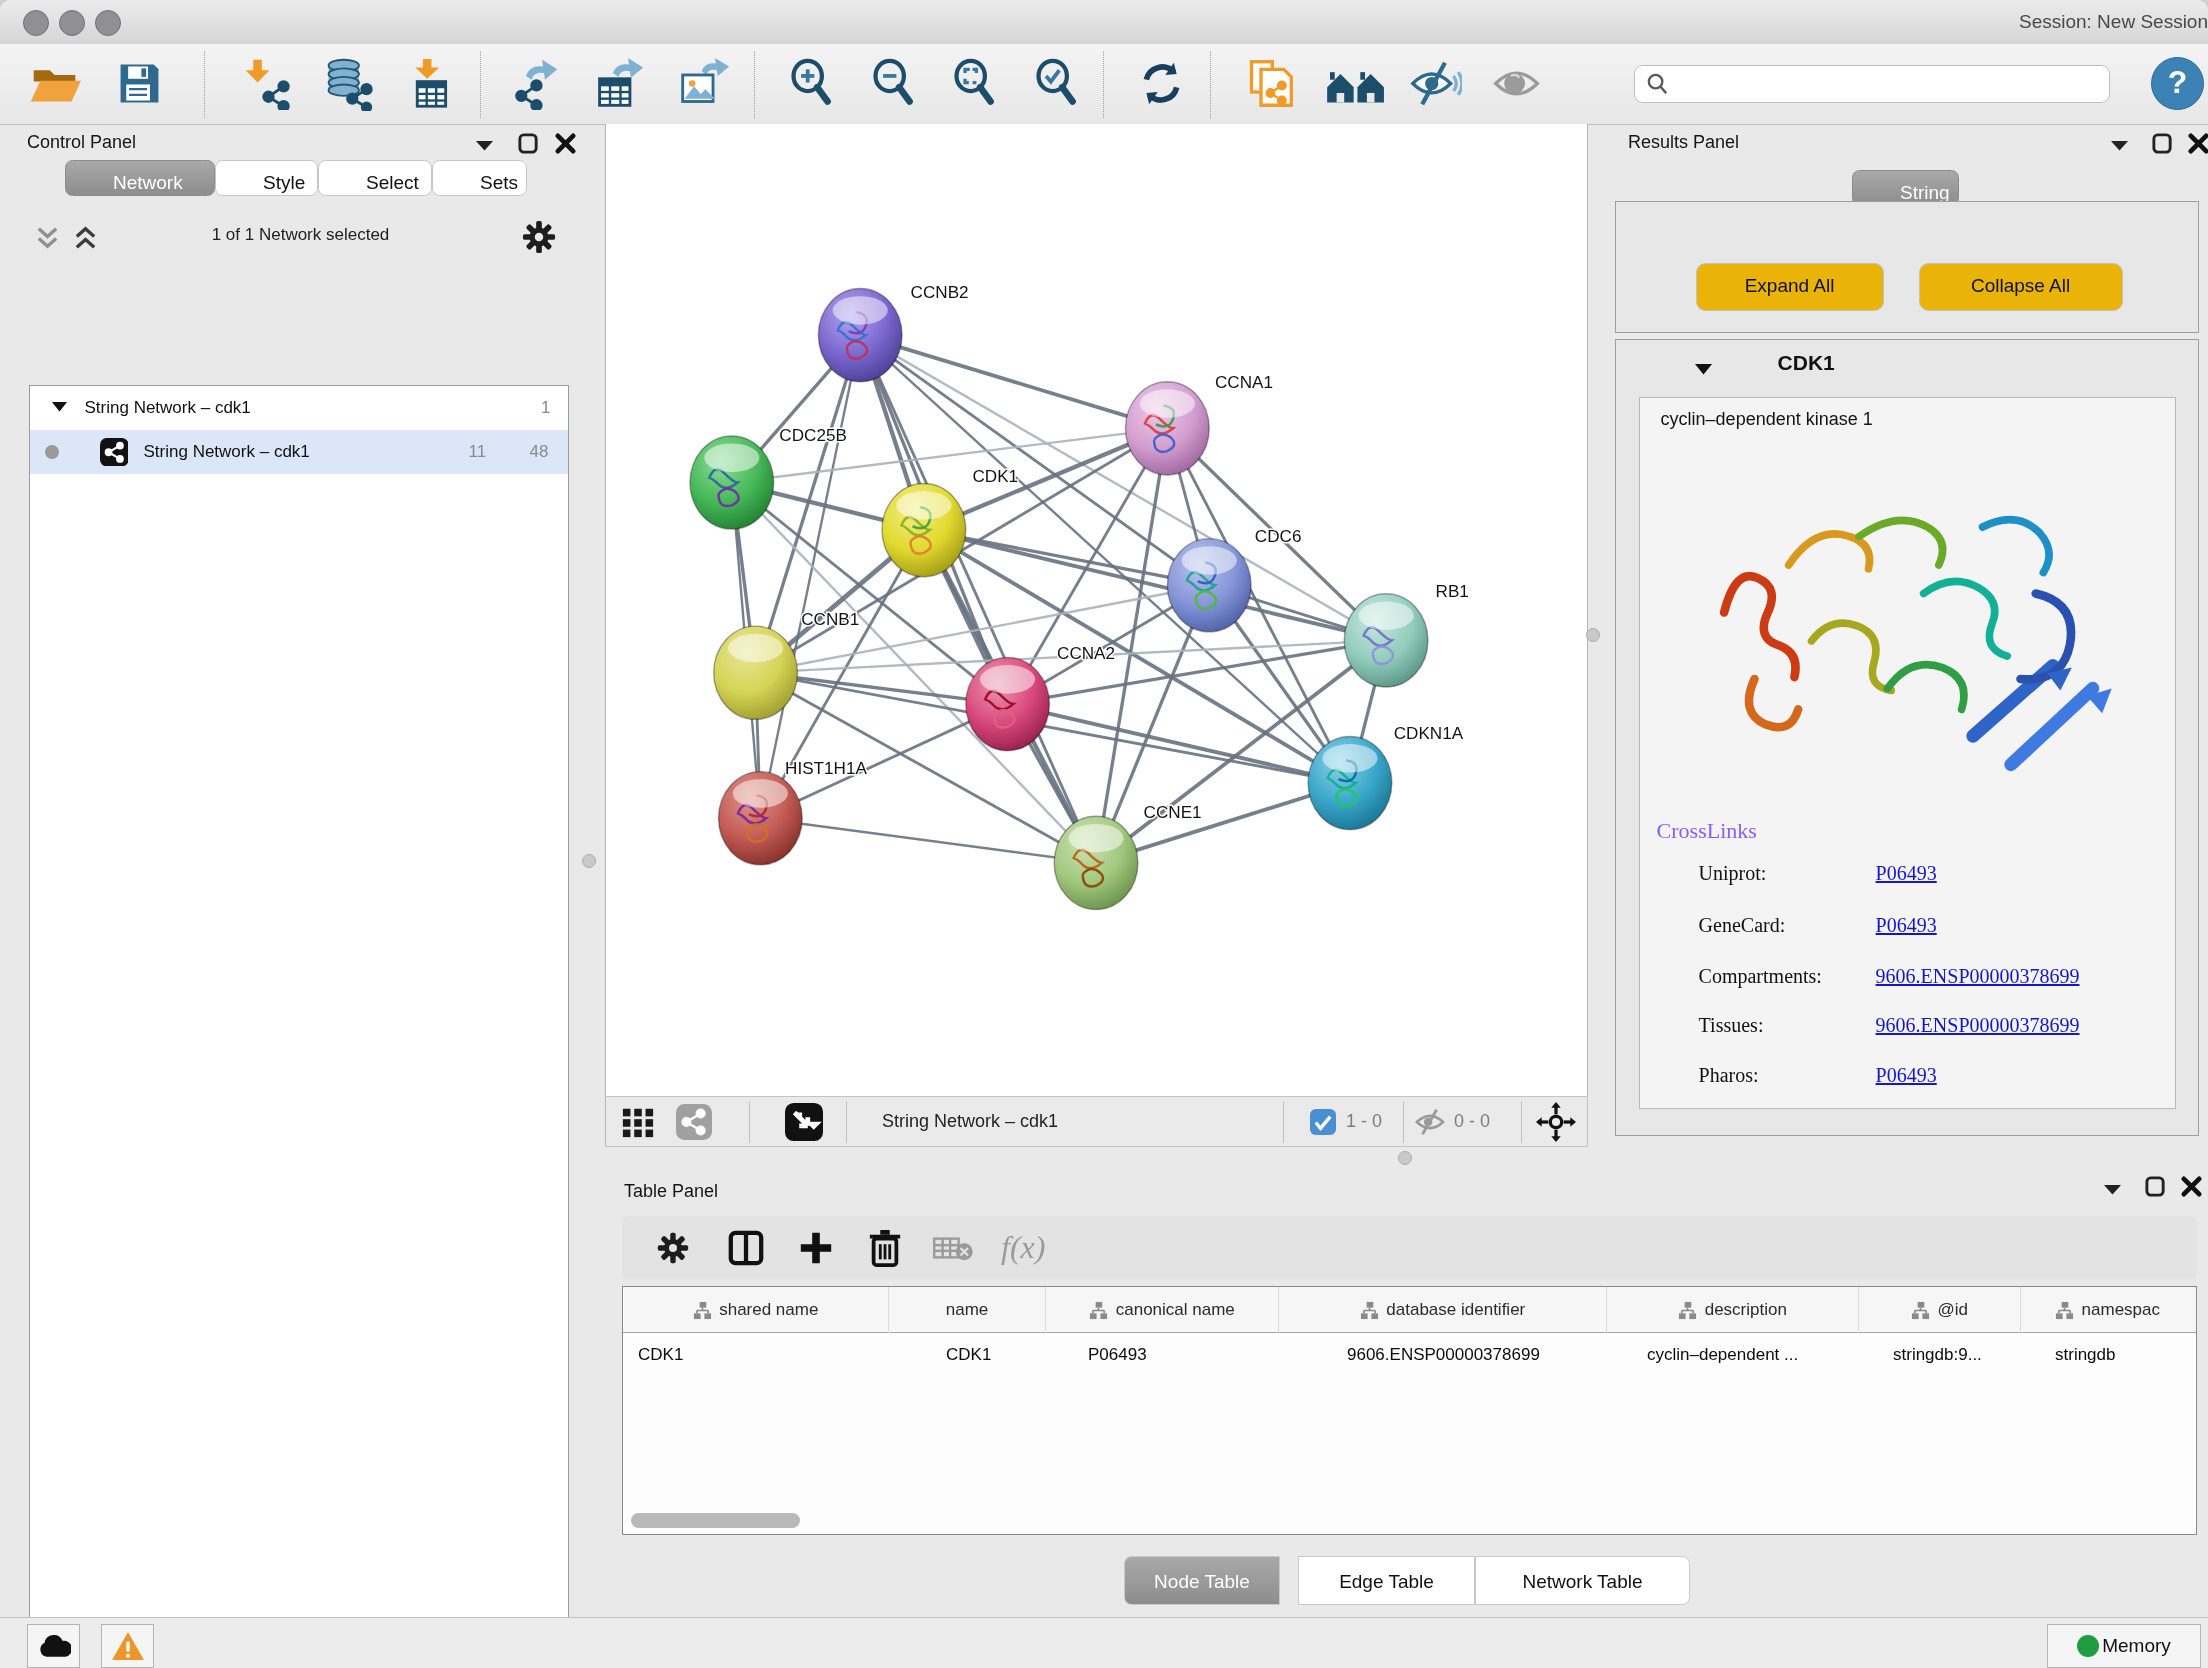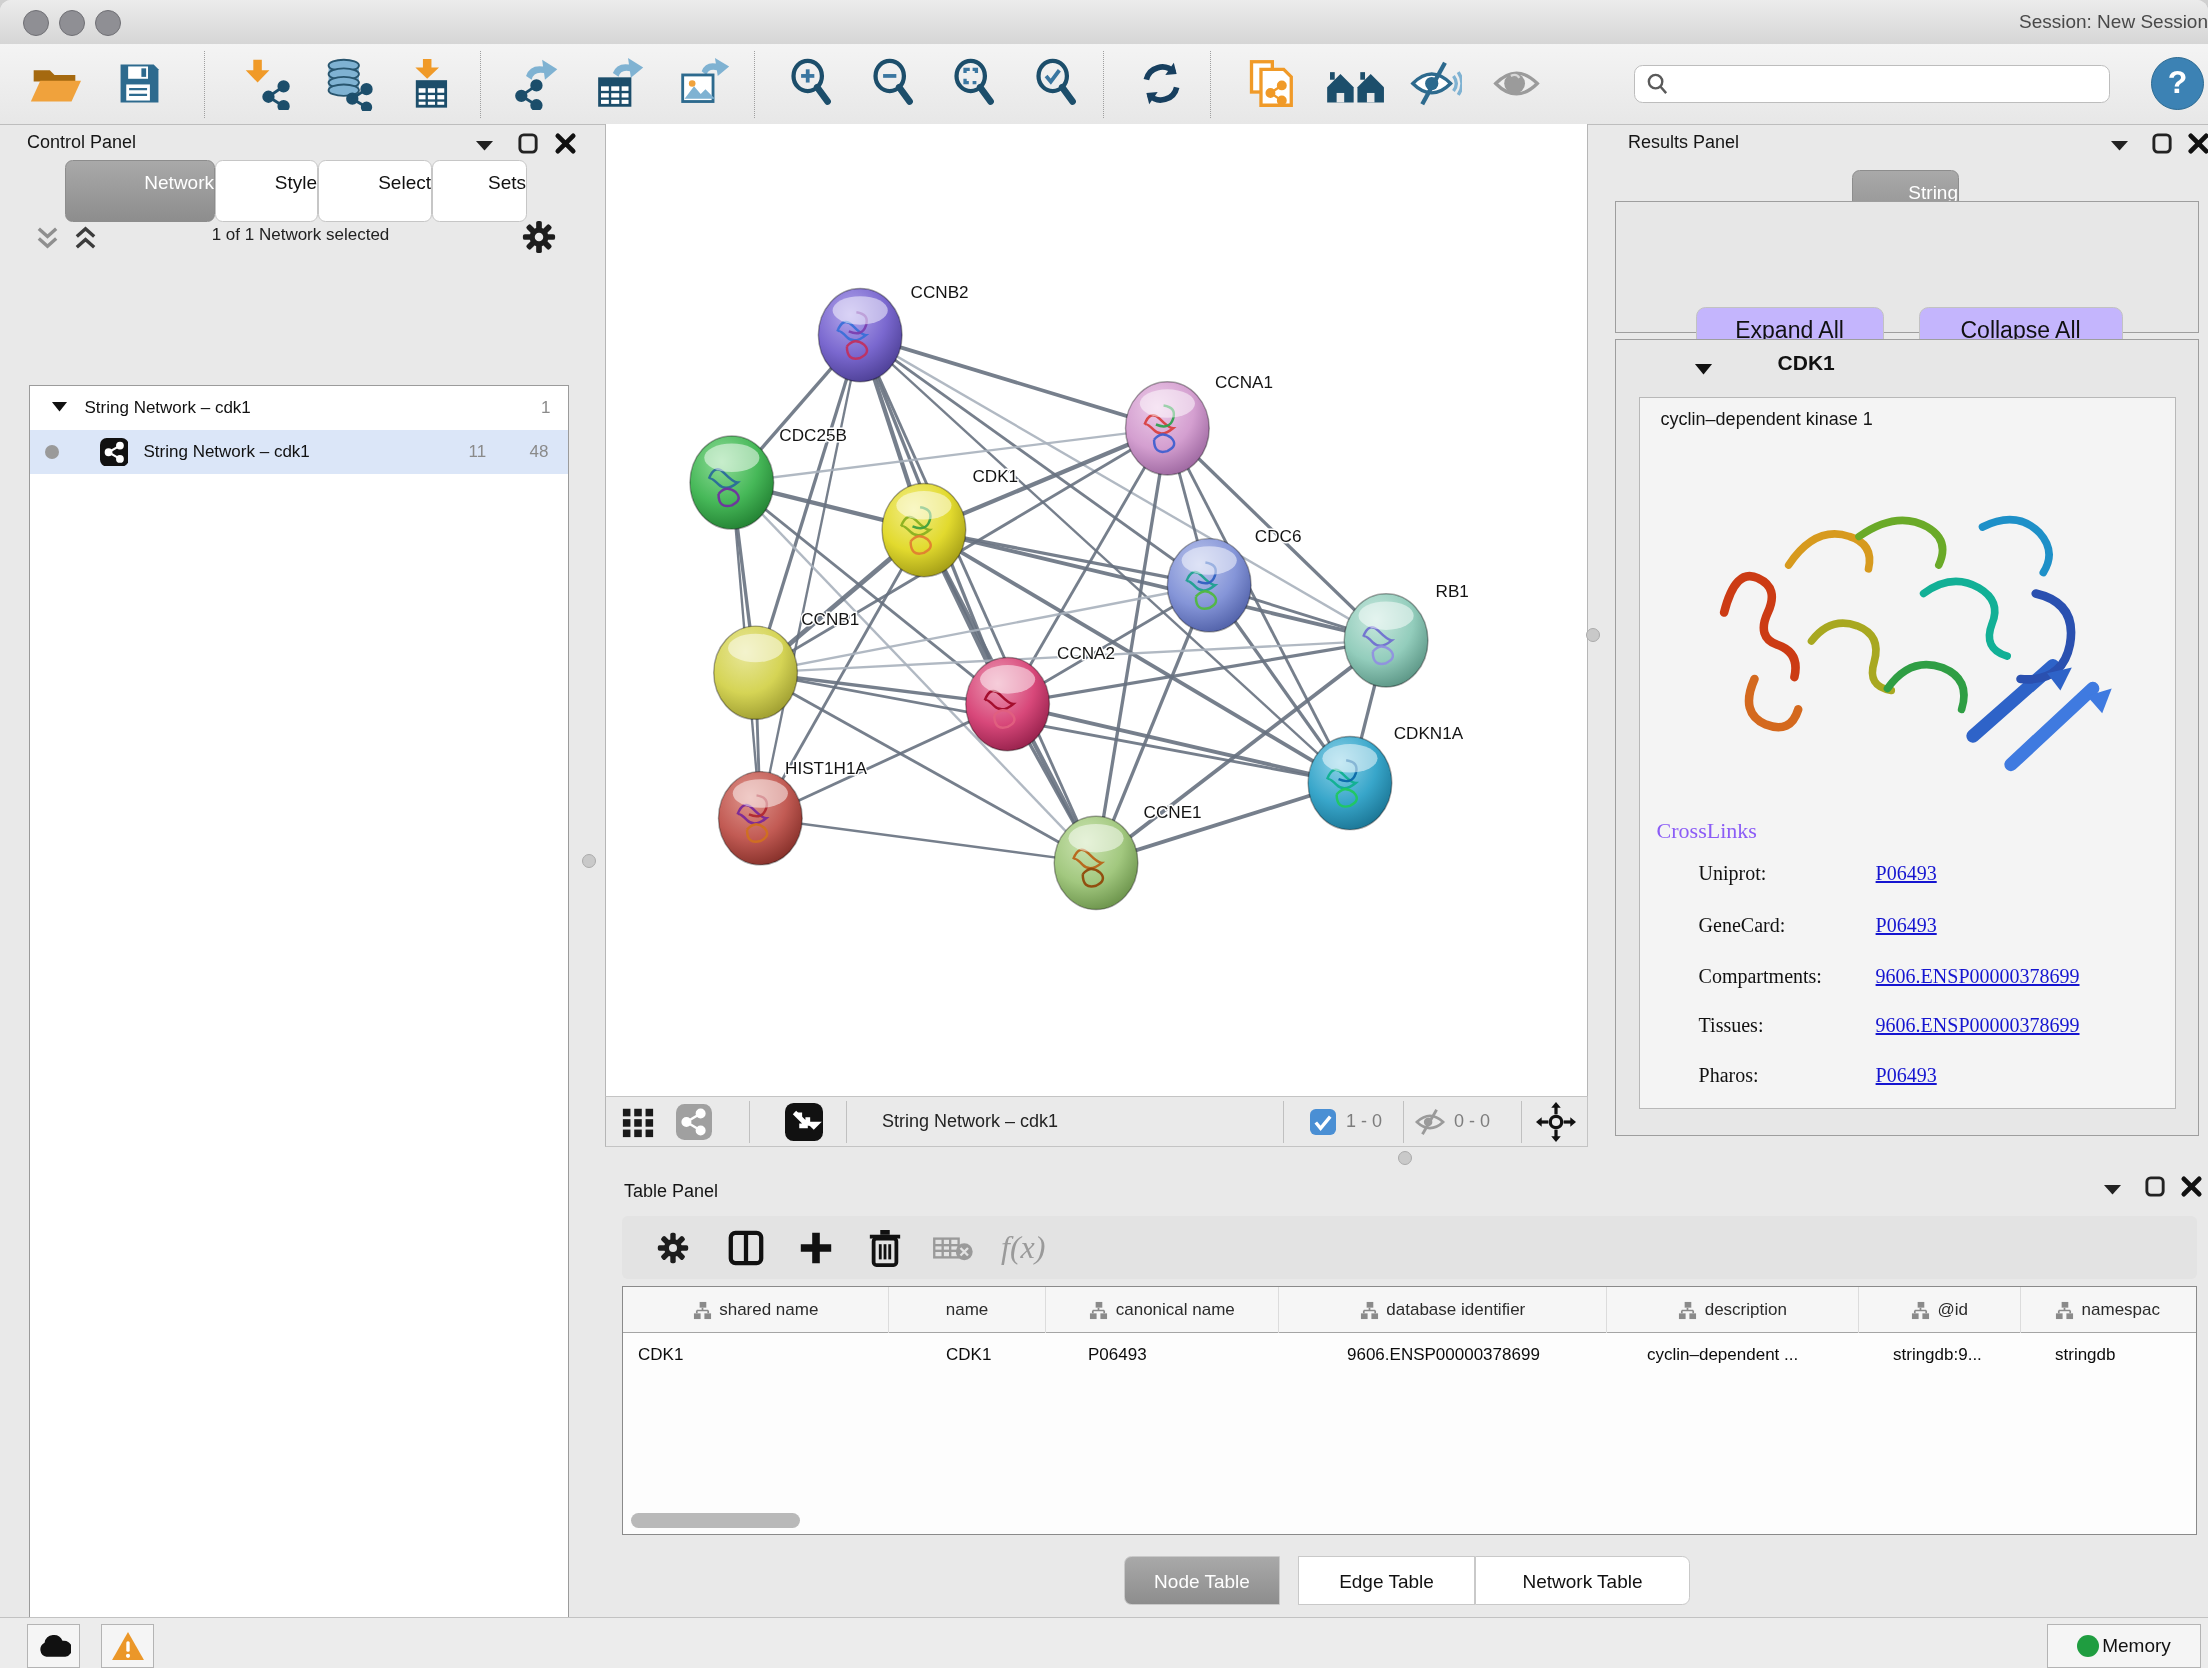--- a/index.html
+++ b/index.html
@@ -19,42 +19,42 @@
     background:linear-gradient(#f4f4f4,#e7e7e7);border-bottom:1px solid #bdbdbd;}
   .tool{position:absolute;top:12.4px;width:55px;height:55px;display:flex;align-items:center;justify-content:center;}
   .tb-sep{position:absolute;top:6.7px;height:67px;width:0;border-left:1.9px dotted #9f9f9f;}
   .searchbox{position:absolute;left:1634px;top:21px;width:476px;height:38px;background:#fff;
      border:1.9px solid #bdbdbd;border-radius:8.6px;display:flex;align-items:center;padding-left:9.5px;box-sizing:border-box;}
   .searchbox input{border:none;outline:none;font-size:17px;flex:1;background:transparent;font-family:"Liberation Sans",sans-serif;}
   .helpbtn{position:absolute;left:2151px;top:13.3px;width:51px;height:51px;border-radius:50%;
      background:#3c82b4;color:#fff;font-size:32px;font-weight:bold;text-align:center;line-height:49px;border:1.9px solid #2c6档a;}
   
   .panel-title{font-size:18px;color:#151515;}
-  .tab{position:absolute;height:62px;line-height:44px;text-align:right;font-size:19px;color:#111;
-       background:#fff;border:1px solid #c6c6c6;border-radius:7.6px;box-sizing:border-box;}
+  .tab{position:absolute;height:36px;line-height:44px;text-align:left;font-size:19px;color:#111;
+       background:#fff;border:1px solid #c6c6c6;border-radius:7.6px;box-sizing:border-box;padding-left:47px;}
   .tab.active{background:linear-gradient(#a9a9a9,#8d8d8d);color:#fff;border-color:#8d8d8d;}
   
   .tree-box{position:absolute;left:28.5px;top:261px;width:540px;height:1324px;background:#fff;border:1.9px solid #9b9b9b;box-sizing:border-box;}
   .tree-row{position:absolute;left:0;width:100%;height:44px;line-height:44px;font-size:17px;color:#111;}
   .tree-row.selected{background:#dbe6f8;}
   .num{color:#8a8a8a;}
   
   .canvas{position:absolute;left:605px;top:124px;width:983px;height:972px;background:#fff;
      border-left:1px solid #b6b6b6;border-right:1px solid #b6b6b6;box-sizing:border-box;}
   .net-status{position:absolute;left:605px;top:1096px;width:983px;height:51px;background:#eaeaea;
      border:1px solid #c4c4c4;border-left:1px solid #b6b6b6;box-sizing:border-box;}
   .ns-item{position:absolute;top:0;height:49px;display:flex;align-items:center;}
   .ns-sep{position:absolute;top:3.8px;height:42px;width:0;border-left:1px solid #c0c0c0;}
   .node-label{font-family:"Liberation Sans",sans-serif;font-size:18px;fill:#131313;
      paint-order:stroke;stroke:#ffffff;stroke-width:3px;}
   .splitter-dot{position:absolute;width:12.4px;height:12.4px;border-radius:50%;background:#c9c9c9;border:1px solid #ababab;}
   
   .rbox{position:absolute;background:#e7e7e7;border:1.9px solid #9e9e9e;box-sizing:border-box;}
-  .rbtn{position:absolute;background:#c4b5fd;border:1.9px solid #c2c2c2;border-radius:9.5px;font-size:23px;color:#111;
-     text-align:center;box-sizing:border-box;margin-top:44px;}
+  .rbtn{position:absolute;background:#eab308;border:1.9px solid #c2c2c2;border-radius:9.5px;font-size:19px;color:#111;
+     text-align:center;box-sizing:border-box;}
   .serif{font-family:"Liberation Serif",serif;}
   .xl-label{position:absolute;left:59px;font-size:20px;color:#111;}
   .xl-link{position:absolute;left:236px;font-size:20px;color:#1515d0;text-decoration:underline;}
   
   .tblbar{position:absolute;left:622px;top:1216px;width:1575px;height:63px;background:#e3e3e3;border-radius:5.7px;}
   .tblbar .ti{position:absolute;top:0;height:63px;display:flex;align-items:center;}
   .tbl{position:absolute;left:622px;top:1286px;width:1575px;height:249px;background:#fdfdfd;border:1.9px solid #8a8a8a;box-sizing:border-box;}
   .thead{position:absolute;left:0;top:0;width:100%;height:46px;background:#f6f6f6;border-bottom:1px solid #a5a5a5;box-sizing:border-box;}
   .th{position:absolute;top:0;height:46px;display:flex;align-items:center;justify-content:center;gap:7.6px;
       font-size:17px;color:#2b2b2b;border-right:1px solid #dcdcdc;box-sizing:border-box;}

